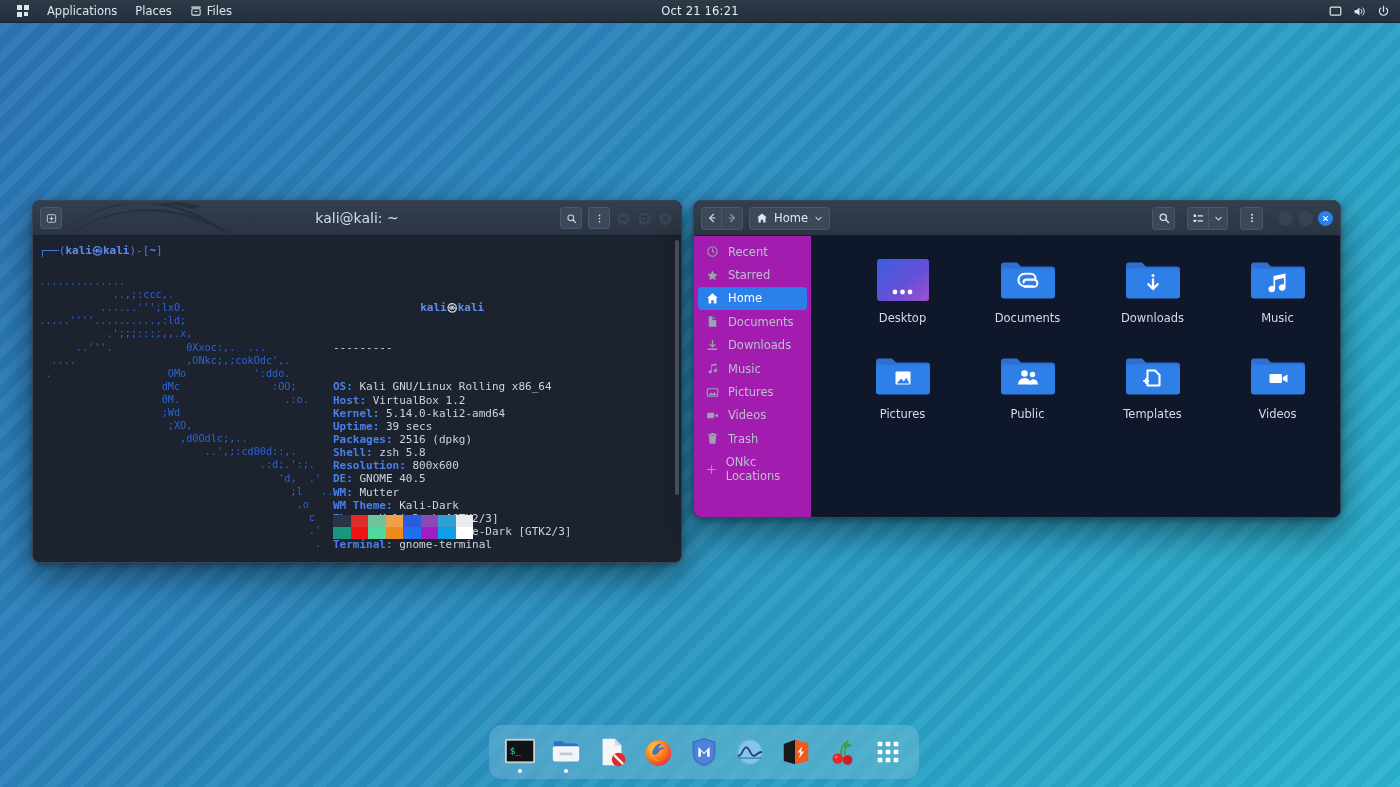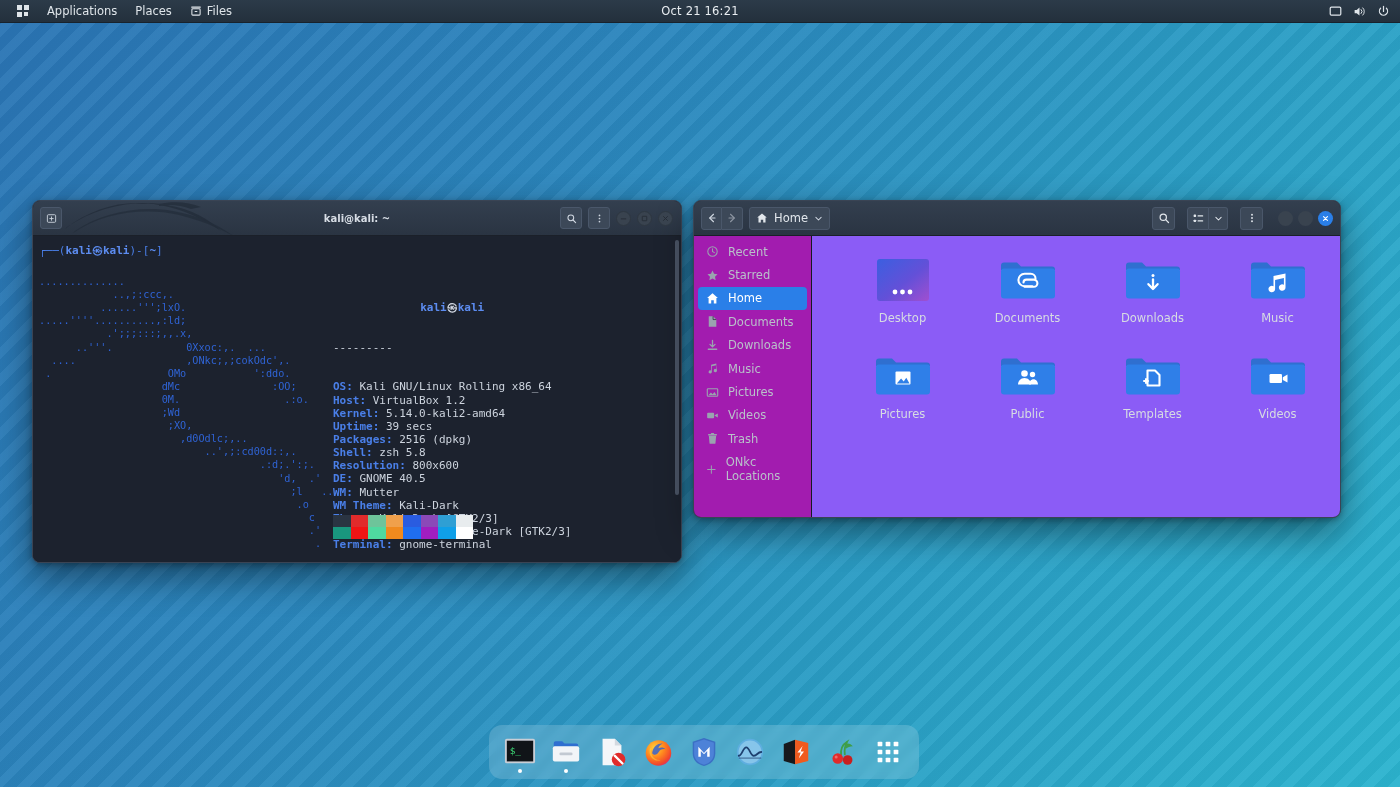--- a/index.html
+++ b/index.html
@@ -79,21 +79,21 @@
     opacity: 0.5; pointer-events: none;
   }
   #term-newtab-btn {
     margin-left: 7px; width: 22px; height: 22px;
     background: #3c4858; border: 1px solid #4a576a; border-radius: 3px;
     display: flex; align-items: center; justify-content: center;
     z-index: 2; cursor: pointer;
   }
   #term-title {
     position: absolute; left: 0; right: 0; text-align: center;
-    font-size: 10px; color: #d7dde5; z-index: 2; pointer-events: none; font-weight: bold;
+    font-size: 14px; color: #d7dde5; z-index: 2; pointer-events: none;
   }
   #term-tb-right {
     position: absolute; right: 8px; display: flex; align-items: center; gap: 6px; z-index: 2;
   }
   .term-btn {
     width: 22px; height: 22px; border-radius: 3px;
     background: #3c4858; border: 1px solid #4a576a;
     display: flex; align-items: center; justify-content: center; cursor: pointer;
   }
   .wctl { width: 15px; height: 15px; border-radius: 50%;
@@ -187,21 +187,21 @@
     height: 23.4px; margin: 0 4px; padding: 0 8px;
     border-radius: 4px; cursor: pointer;
   }
   .side-item span.lbl { font-size: 11.5px; color: #b9c0ca; }
   .side-item.selected { background: #2a7fe8; }
   .side-item.selected span.lbl { color: #ffffff; }
   .side-item.selected svg { fill: #ffffff; }
   .side-item svg { fill: #9aa3af; display:block; }
   #side-sep { height: 7px; }
   #files-content {
-    flex: 1; background: #8b5cf6;
+    flex: 1; background: #0f172a;
     padding: 16px 0 0 28px;
     display: grid;
     grid-template-columns: repeat(4, 125px);
     grid-template-rows: 96px 96px;
     align-content: start;
   }
   .file-item {
     display: flex; flex-direction: column; align-items: center; cursor: pointer;
     padding-top: 2px; border-radius: 5px; height: 92px; justify-content: flex-start;
   }

